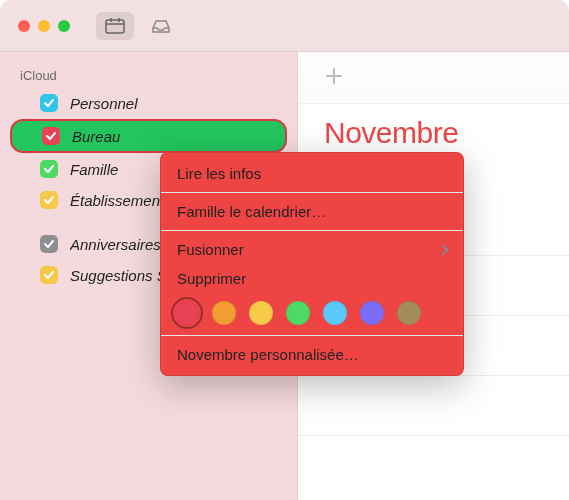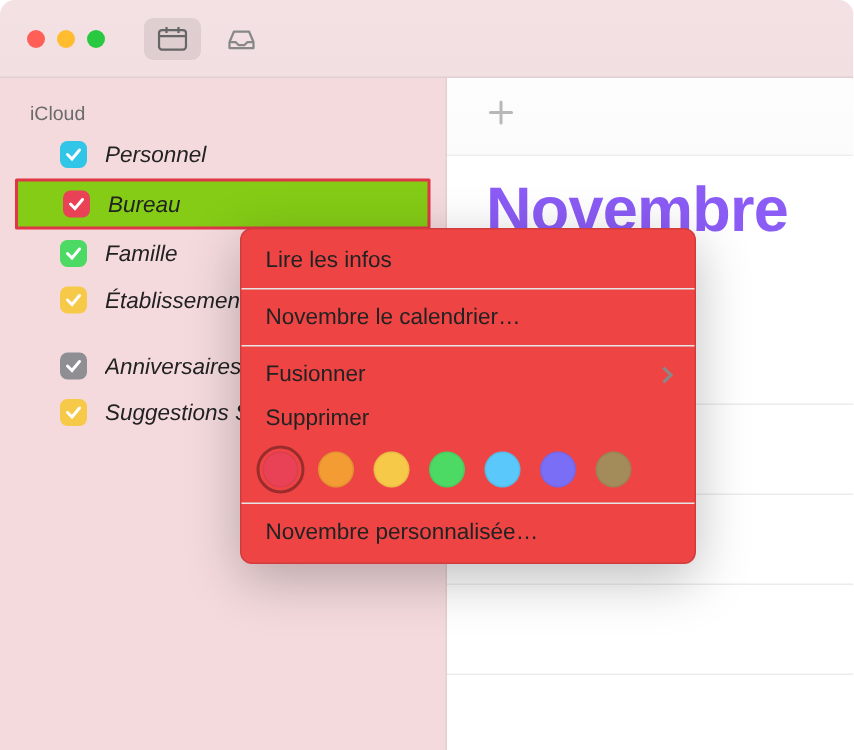--- a/index.html
+++ b/index.html
@@ -60,42 +60,42 @@
       font-size: 15px;
       color: #222;
       gap: 12px;
       margin: 1px 10px;
       border-radius: 6px;
       position: relative;
       font-style: italic;
     }
     .cal-item.selected {
       border: 2.5px solid #df3746;
-      border-radius: 1px;
-      background: #84cc16;
+      border-radius: 13px;
+      background: #22c55e;
       align-items: center;
     }
     .checkbox {
       width: 18px; height: 18px;
       border-radius: 5px;
       display: flex; align-items: center; justify-content: center;
       flex-shrink: 0;
     }
     .checkbox svg { width: 12px; height: 12px; }
     .cal-item-label { flex: 1; white-space: nowrap; overflow: hidden; text-overflow: ellipsis; }
     .section-gap { height: 12px; }
     .main {
       flex: 1;
       background: #fff;
       position: relative;
     }
     .month-title {
-      font-size: 42px;
-      font-weight: 700;
-      color: #8b5cf6;
+      font-size: 30px;
+      font-weight: 400;
+      color: #ef4444;
       padding: 12px 0 0 26px;
       letter-spacing: -0.5px;
     }
     .context-menu {
       position: absolute;
       top: 152px;
       left: 160px;
       width: 304px;
       background: #ef4444;
       border: 1px solid rgba(0,0,0,0.12);
@@ -260,21 +260,21 @@
     </div>
   </div>
 </div>
 
 <div class="context-menu">
   <div class="menu-item">
     <span>Lire les infos</span>
   </div>
   <div class="menu-sep"></div>
   <div class="menu-item">
-    <span>Novembre le calendrier…</span>
+    <span>Famille le calendrier…</span>
   </div>
   <div class="menu-sep"></div>
   <div class="menu-item">
     <span>Fusionner</span>
     <span class="chevron"></span>
   </div>
   <div class="menu-item">
     <span>Supprimer</span>
   </div>
   <div class="color-row">

